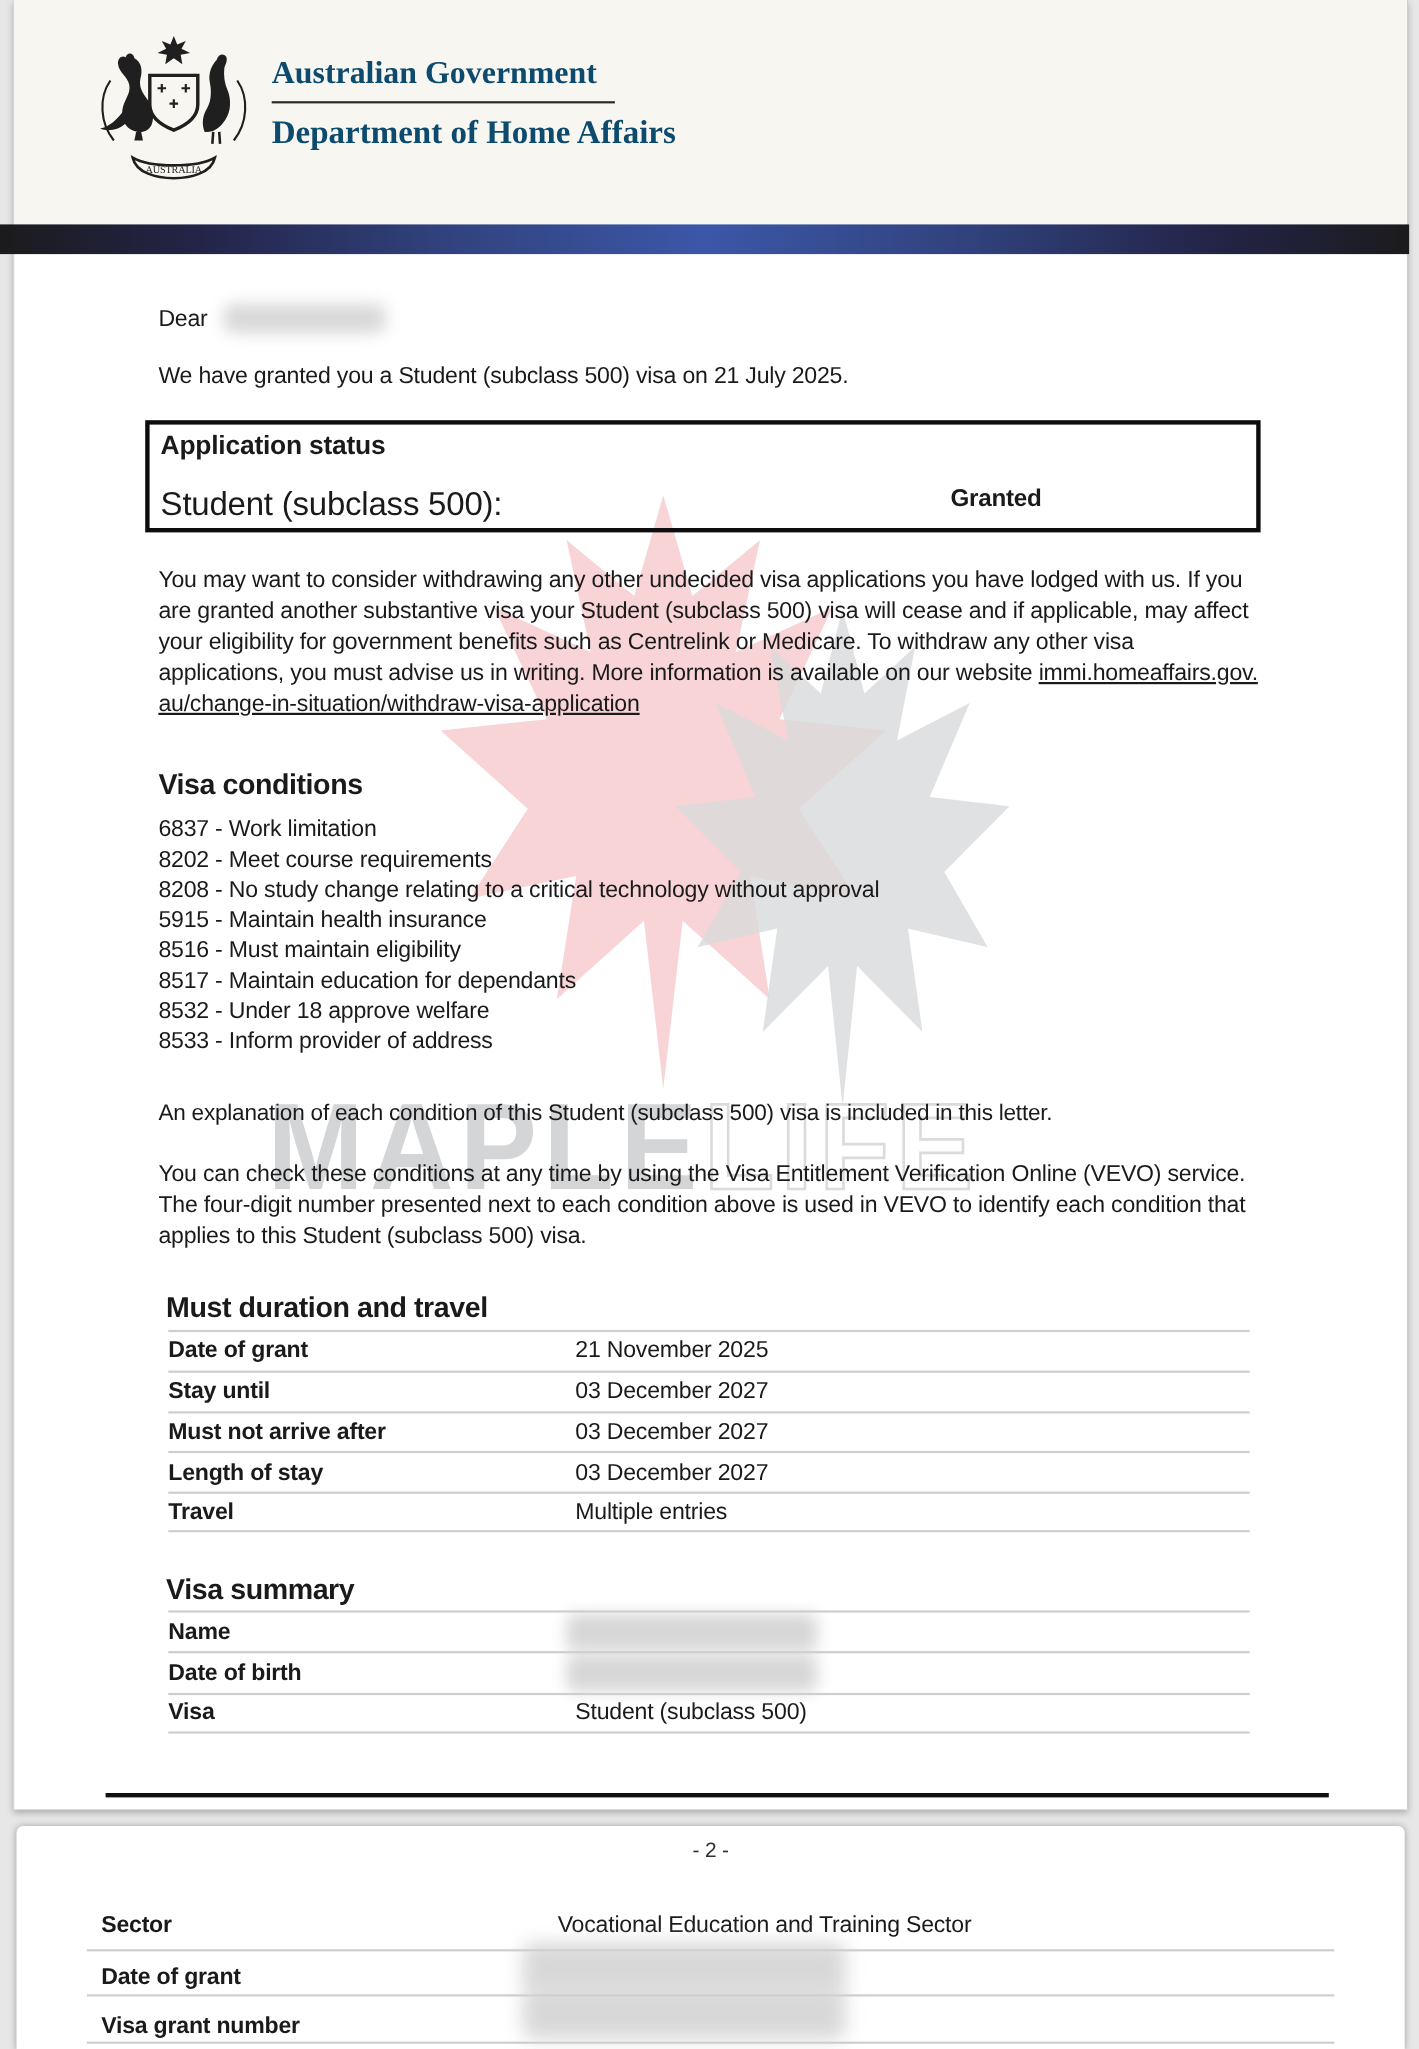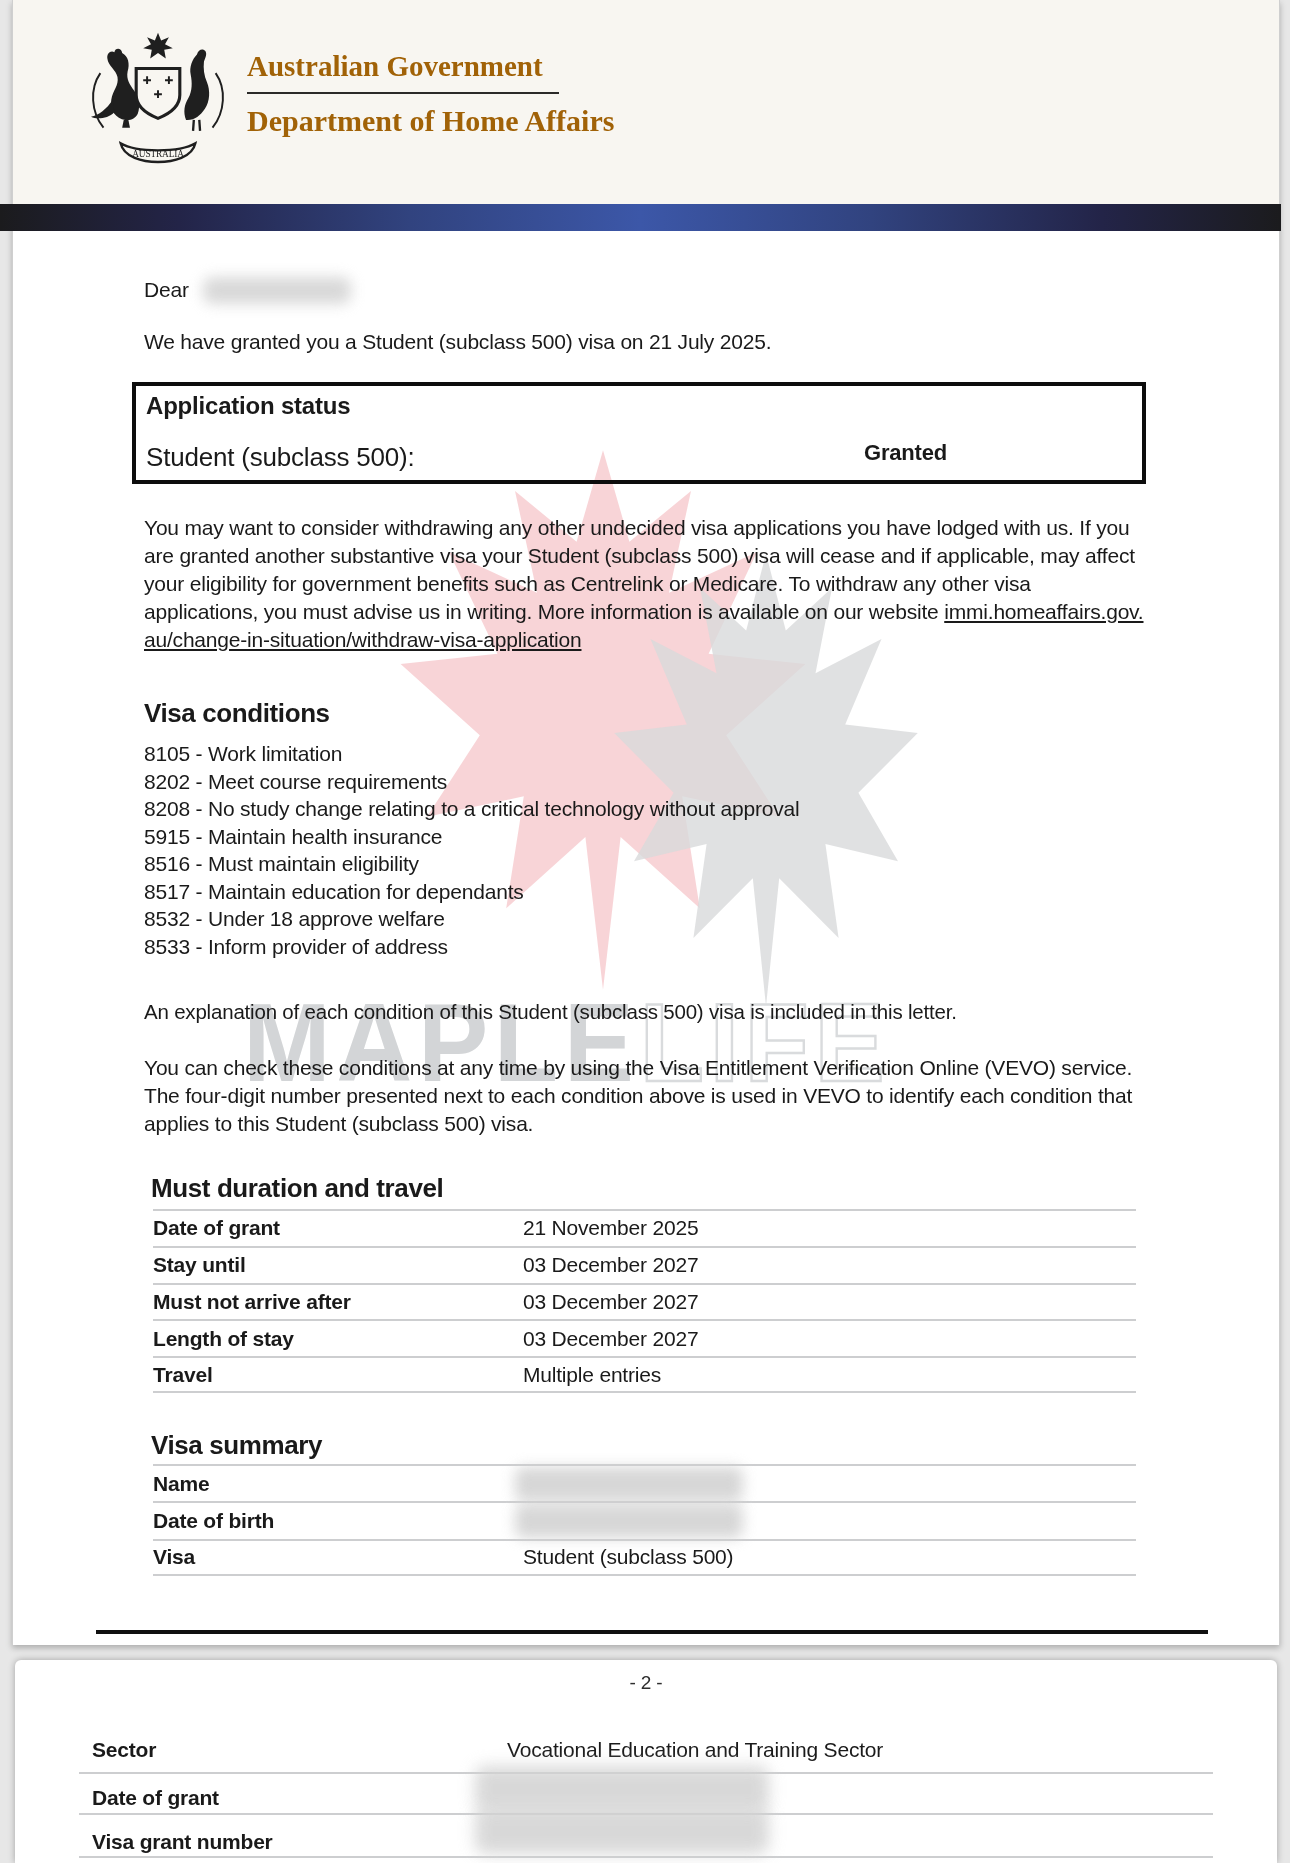--- a/index.html
+++ b/index.html
@@ -12,21 +12,21 @@
   .abs{ position:absolute; }
 
   
   .page1{
     position:absolute; left:12px; top:0; width:1268px; height:1645px;
     background:#ffffff; border-left:1px solid #cfcfcf; border-right:1px solid #cfcfcf;
     box-shadow:0 3px 6px rgba(0,0,0,.25);
   }
   .letterhead{ position:absolute; left:0; top:0; width:100%; height:204px; background:#f8f6f1; }
   .coat{ position:absolute; left:66px; top:28px; }
-  .head-text{ position:absolute; left:234px; top:50px; font-family:"Liberation Serif","DejaVu Serif",serif; color:#a16207; }
+  .head-text{ position:absolute; left:234px; top:50px; font-family:"Liberation Serif","DejaVu Serif",serif; color:#0c4a6e; }
   .gov{ font-size:29px; font-weight:bold; letter-spacing:0; }
   .head-rule{ width:312px; height:2px; background:#2b2a28; margin:9px 0 10px 0; }
   .dept{ font-size:30px; font-weight:bold; letter-spacing:0; }
 
   .gradient-bar{
     position:absolute; left:0; top:204px; width:1281px; height:27px;
     background:linear-gradient(90deg,#1b1b1d 0%,#232448 14%,#31437f 32%,#3c57a8 50%,#31437f 68%,#232448 86%,#1b1b1d 100%);
   }
 
   .bodytext{ font-size:21px; line-height:28px; }
@@ -36,21 +36,21 @@
   .name-blob{
     display:inline-block; width:148px; height:27px; margin-left:14px; vertical-align:-7px;
     background:#d2d2d2; border-radius:9px; filter:blur(7px); opacity:.85;
   }
 
   .status-box{
     position:absolute; left:119px; top:382px; width:1014px; height:102px;
     border:4px solid #0d0d0d; background:transparent;
   }
   .status-title{ position:absolute; left:10px; top:6px; font-size:24px; font-weight:bold; }
-  .status-label{ position:absolute; left:10px; top:56px; font-size:26px; }
+  .status-label{ position:absolute; left:10px; top:56px; font-size:30px; }
   .status-value{ position:absolute; left:728px; top:54px; font-size:22px; font-weight:bold; }
 
   .doc-link{ color:inherit; text-decoration:underline; word-break:break-all; }
 
   .cond-item{ font-size:21px; line-height:27.5px; }
 
   .tbl{ position:absolute; left:140px; width:983px; z-index:2; }
   .trow{ display:flex; align-items:center; height:36.8px; border-top:2px solid #cdced0; position:relative; }
   .tbl.summary .trow{ height:37.3px; }
   .tbl .trow:last-child{ border-bottom:2px solid #cdced0; }
@@ -145,21 +145,21 @@
         <div class="status-value">Granted</div>
       </div>
 
       <div class="abs bodytext" style="left:131px; top:514px; width:1004px;">
         <span>You may want to consider withdrawing any other undecided visa applications you have lodged with us. If you are granted another substantive visa your Student (subclass 500) visa will cease and if applicable, may affect your eligibility for government benefits such as Centrelink or Medicare. To withdraw any other visa applications, you must advise us in writing. More information is available on our website </span><a class="doc-link" href="#">immi.homeaffairs.gov.au/change-in-situation/withdraw-visa-application</a>
       </div>
 
       <div class="abs heading" style="left:131px; top:698px;">Visa conditions</div>
 
       <div class="abs" style="left:131px; top:740px;">
-        <div class="cond-item">8105 - Work limitation</div>
+        <div class="cond-item">6837 - Work limitation</div>
         <div class="cond-item">8202 - Meet course requirements</div>
         <div class="cond-item">8208 - No study change relating to a critical technology without approval</div>
         <div class="cond-item">5915 - Maintain health insurance</div>
         <div class="cond-item">8516 - Must maintain eligibility</div>
         <div class="cond-item">8517 - Maintain education for dependants</div>
         <div class="cond-item">8532 - Under 18 approve welfare</div>
         <div class="cond-item">8533 - Inform provider of address</div>
       </div>
 
       <div class="abs bodytext nowrap" style="left:131px; top:998px; font-size:20.5px;">An explanation of each condition of this Student (subclass 500) visa is included in this letter.</div>

